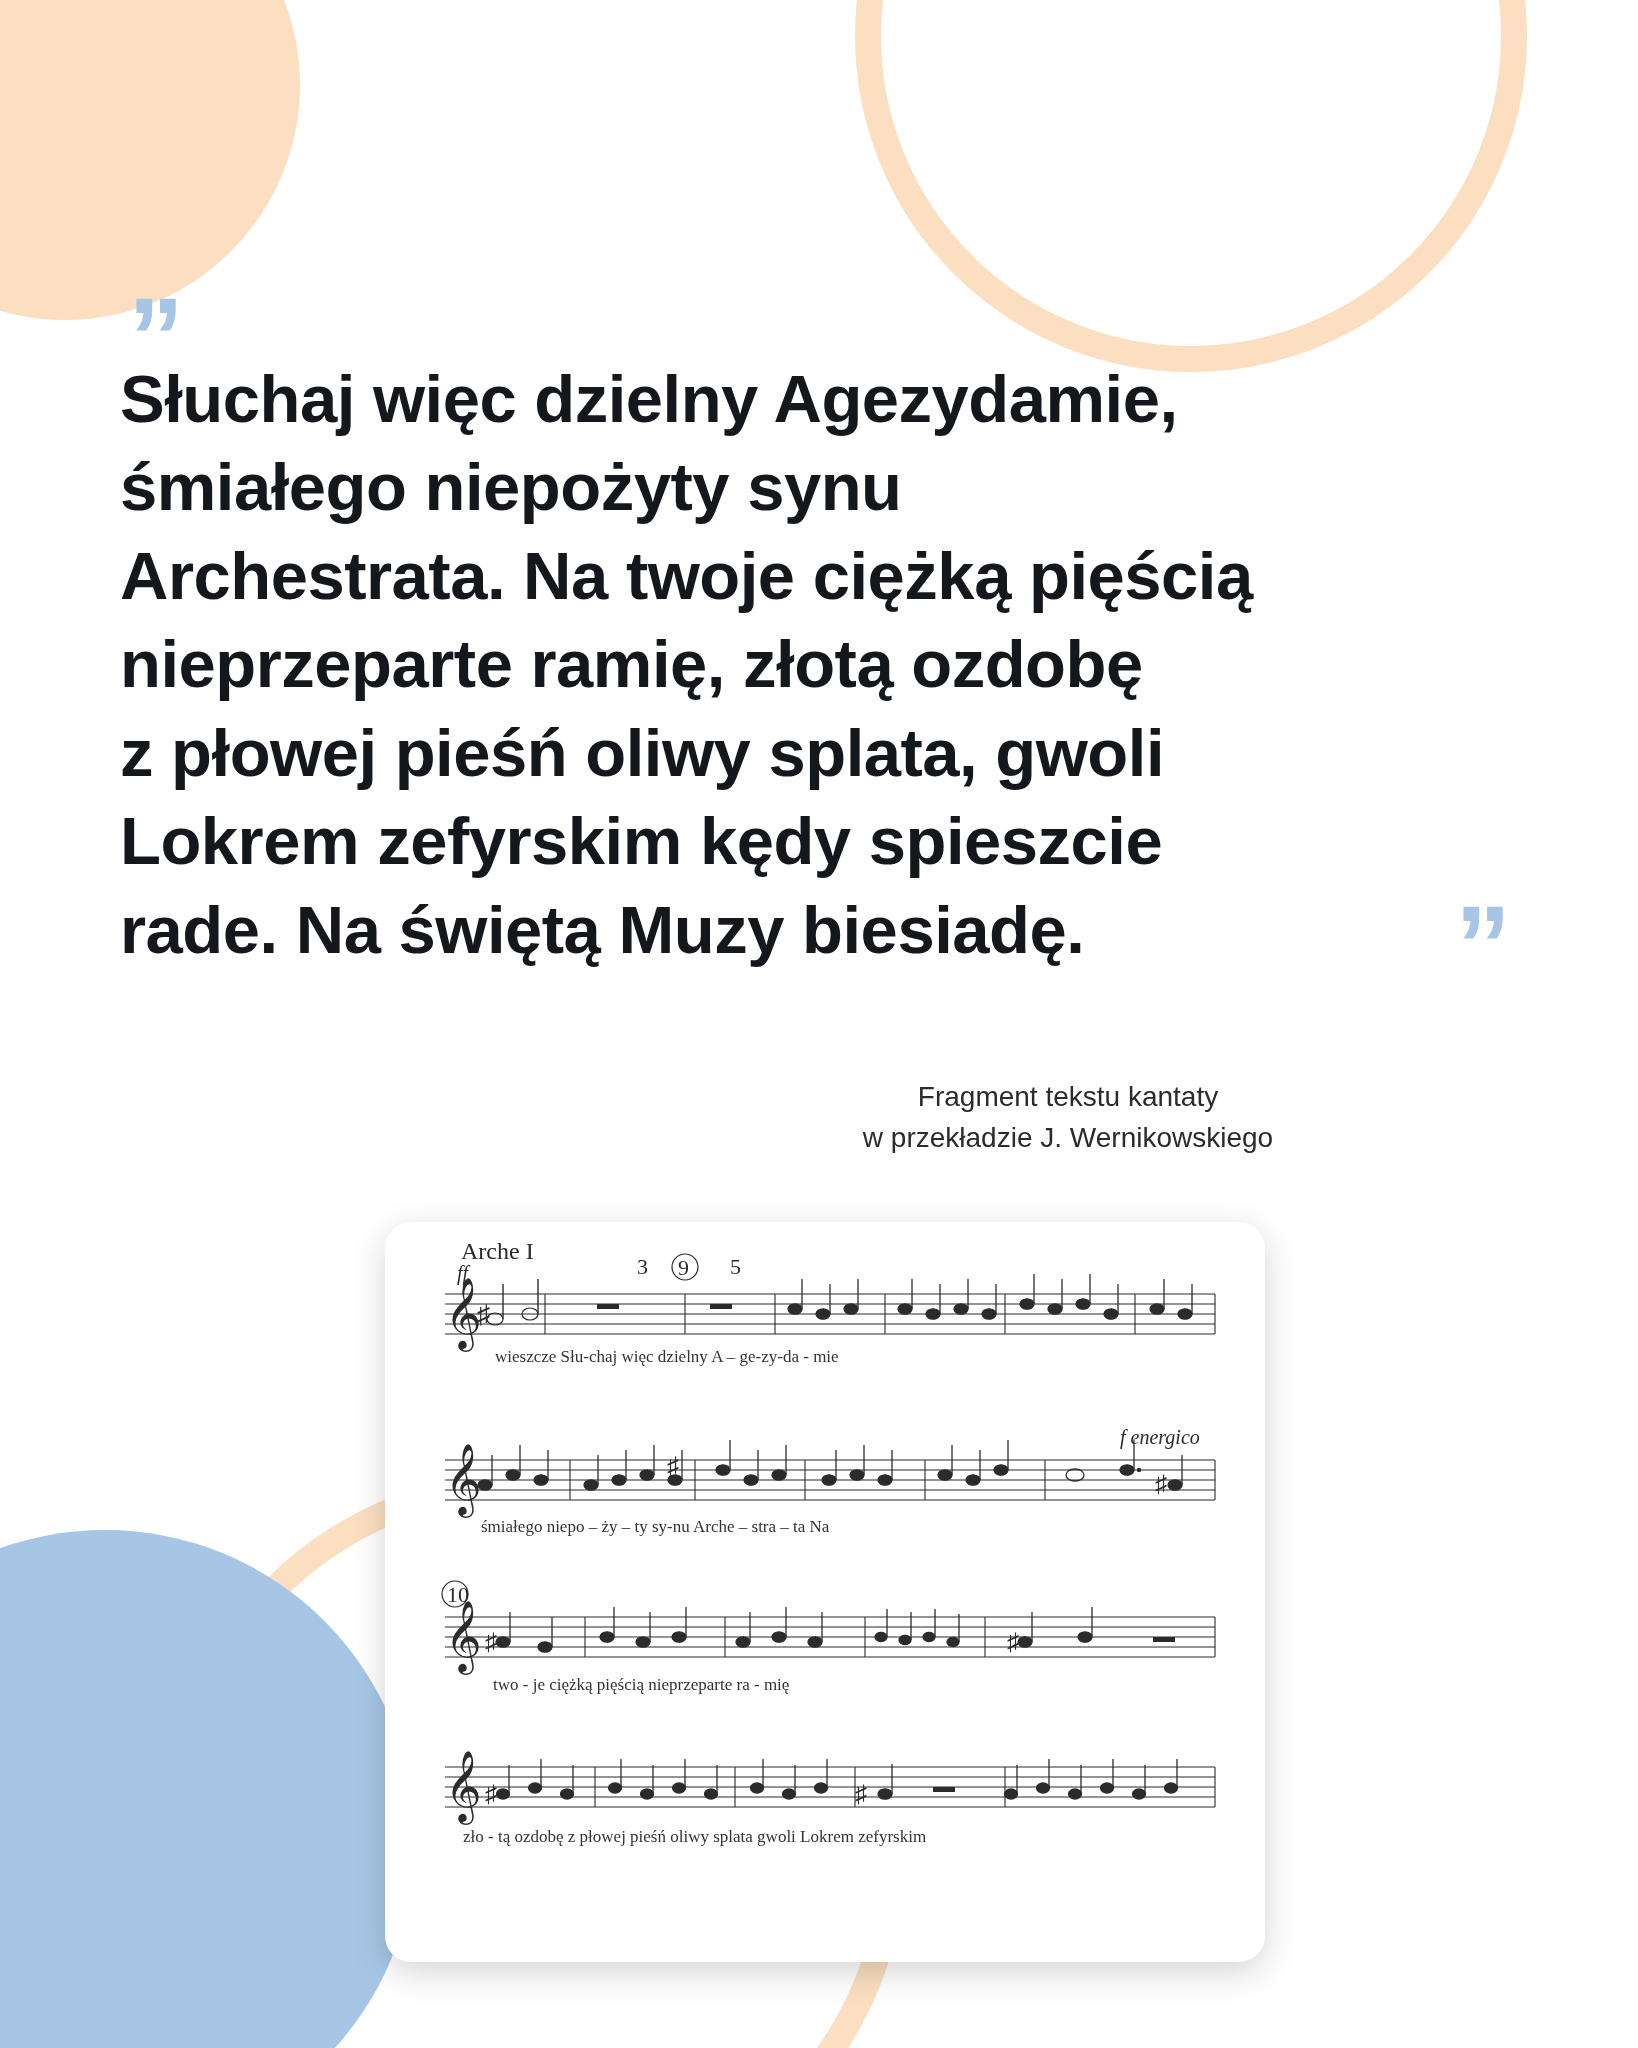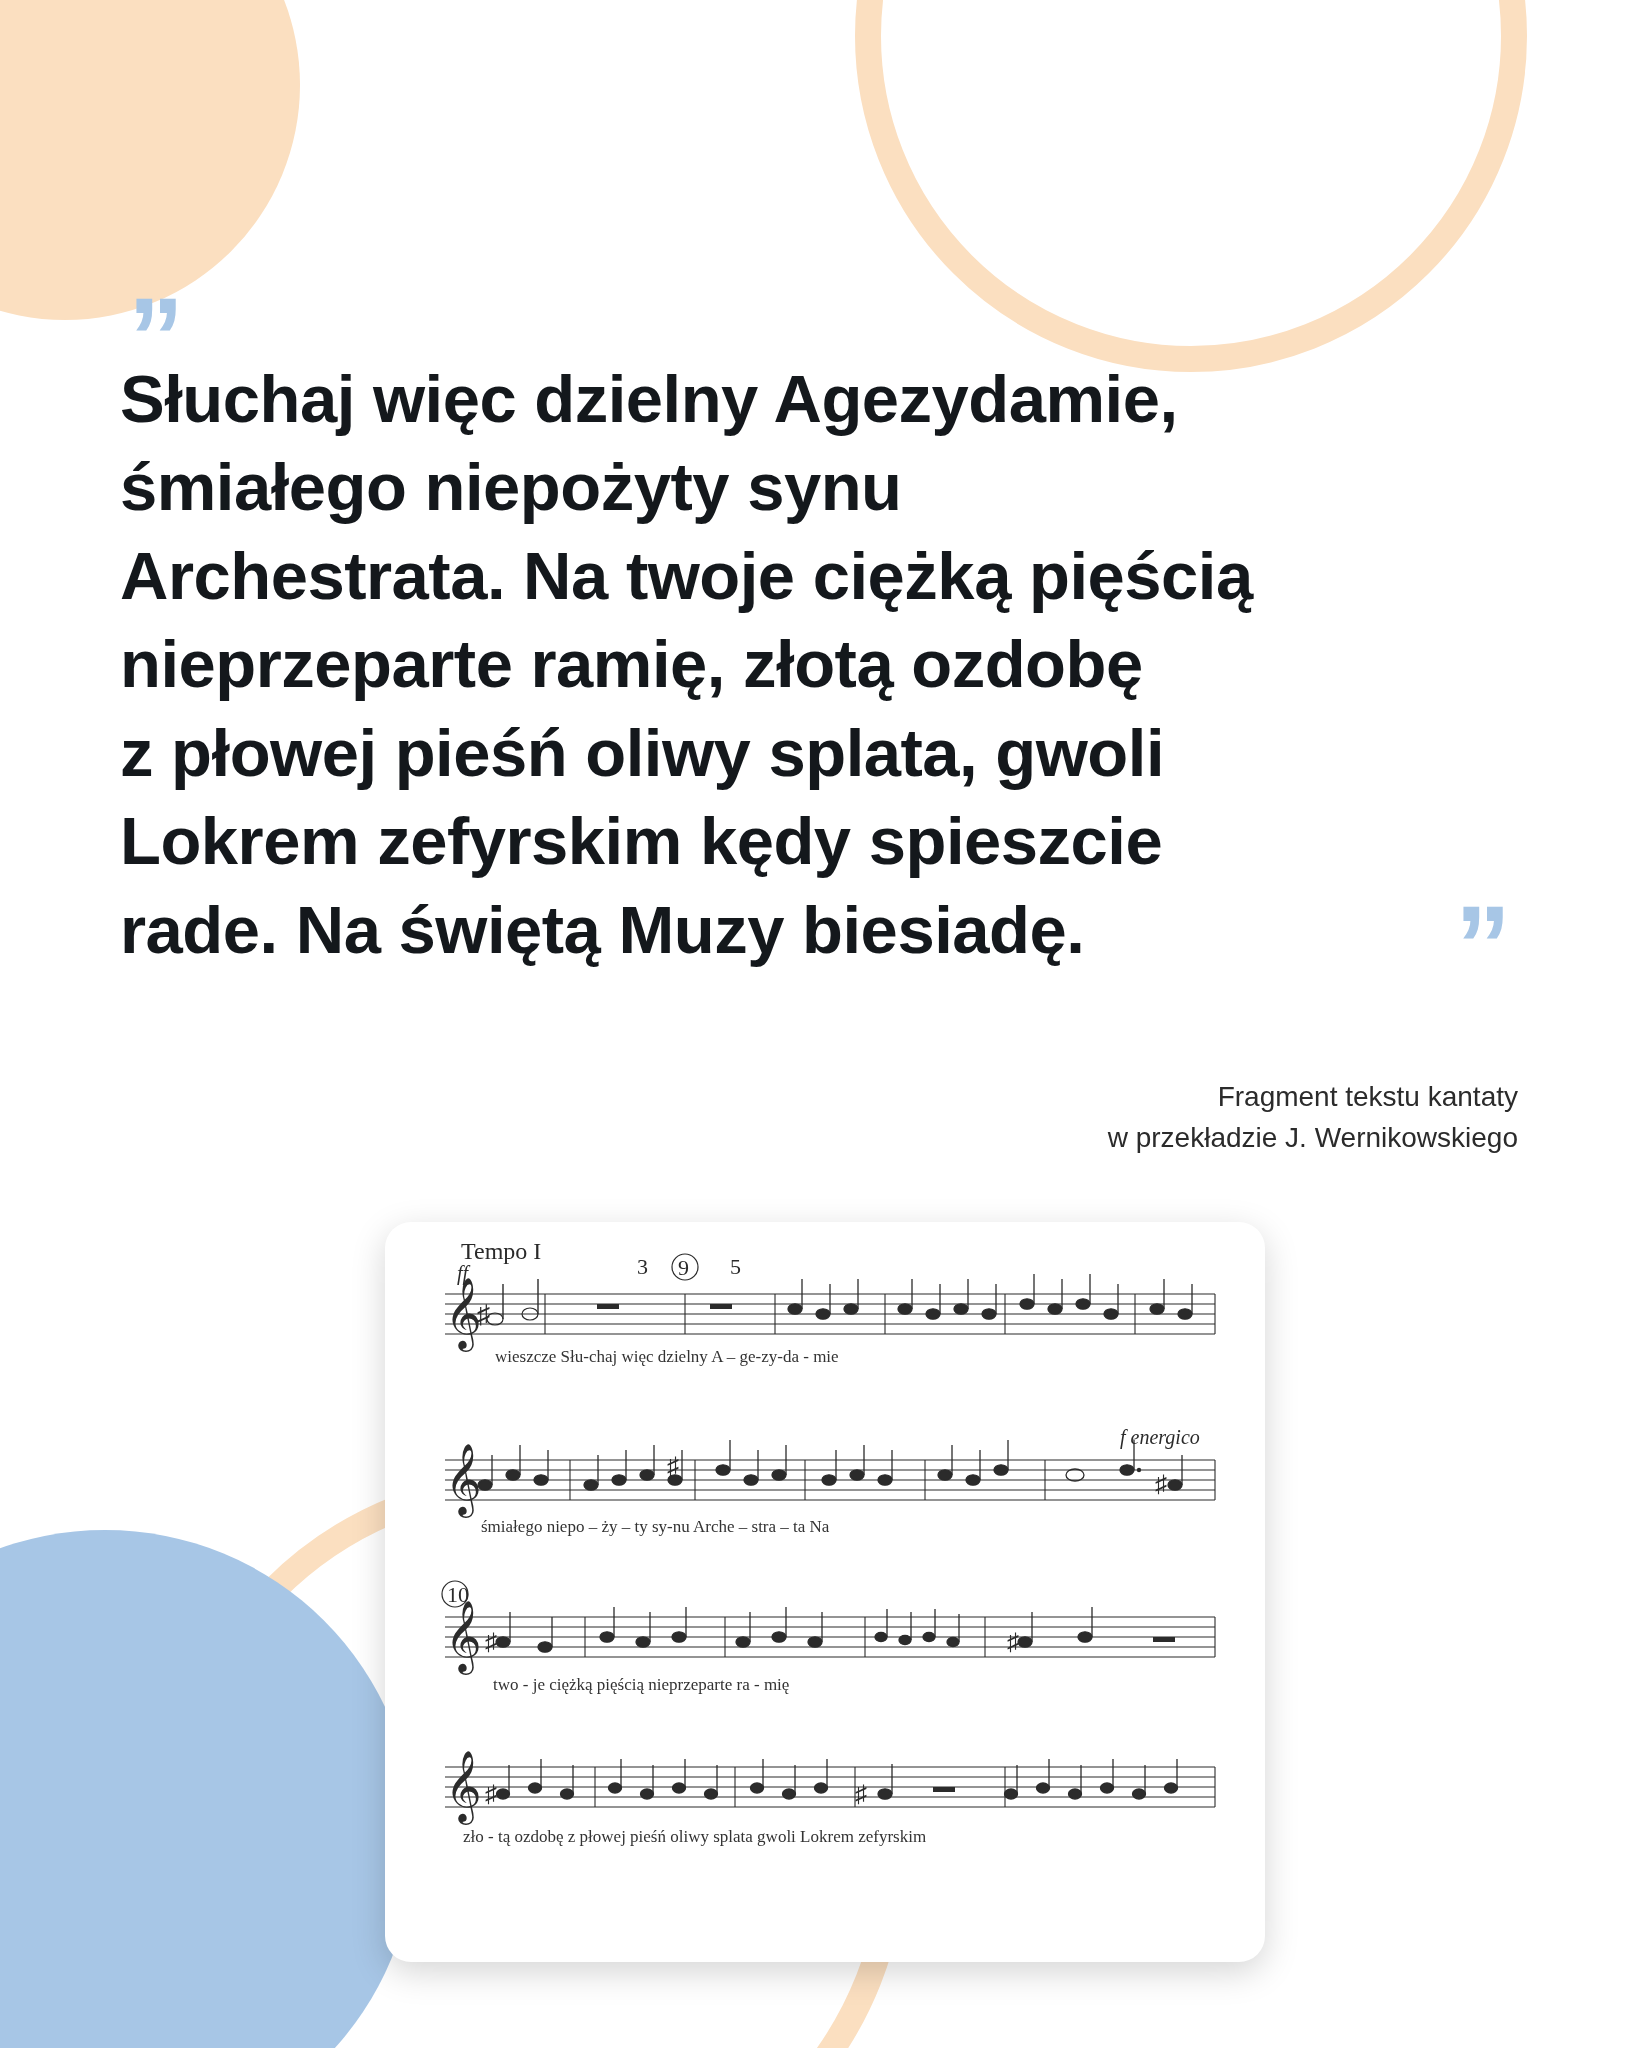--- a/index.html
+++ b/index.html
@@ -95,21 +95,21 @@
     color: #14181c;
     white-space: pre-line;
   }
 
   
   .attribution {
     position: absolute;
     right: 120px;
     top: 1077px;
     width: 900px;
-    text-align: right;
+    text-align: center;
     font-size: 28px;
     line-height: 1.45;
     color: #2b2b2b;
     white-space: pre-line;
   }
 
   
   .score-card {
     position: absolute;
     left: 385px;
@@ -178,21 +178,21 @@
 z płowej pieśń oliwy splata, gwoli
 Lokrem zefyrskim kędy spieszcie
 rade. Na świętą Muzy biesiadę.</p>
 </div>
 
 <div class="attribution">Fragment tekstu kantaty
 w przekładzie J. Wernikowskiego</div>
 
 <div class="score-card">
   <div class="score-inner">
-    <div class="score-caption">Tempo I</div>
+    <div class="score-caption">Arche I</div>
 
     <svg class="score-svg" viewBox="0 0 880 740" preserveAspectRatio="none">
       <g stroke="#2b2b2b" stroke-width="1.1" fill="none">
 
         <line x1="60" y1="72" x2="830" y2="72"></line>
         <line x1="60" y1="82" x2="830" y2="82"></line>
         <line x1="60" y1="92" x2="830" y2="92"></line>
         <line x1="60" y1="102" x2="830" y2="102"></line>
         <line x1="60" y1="112" x2="830" y2="112"></line>
 

